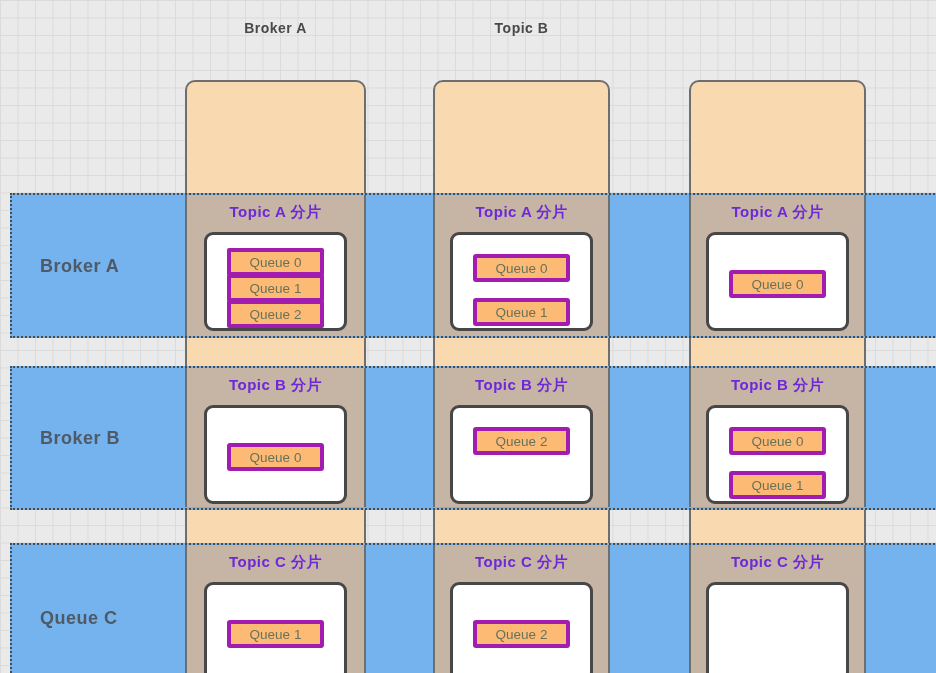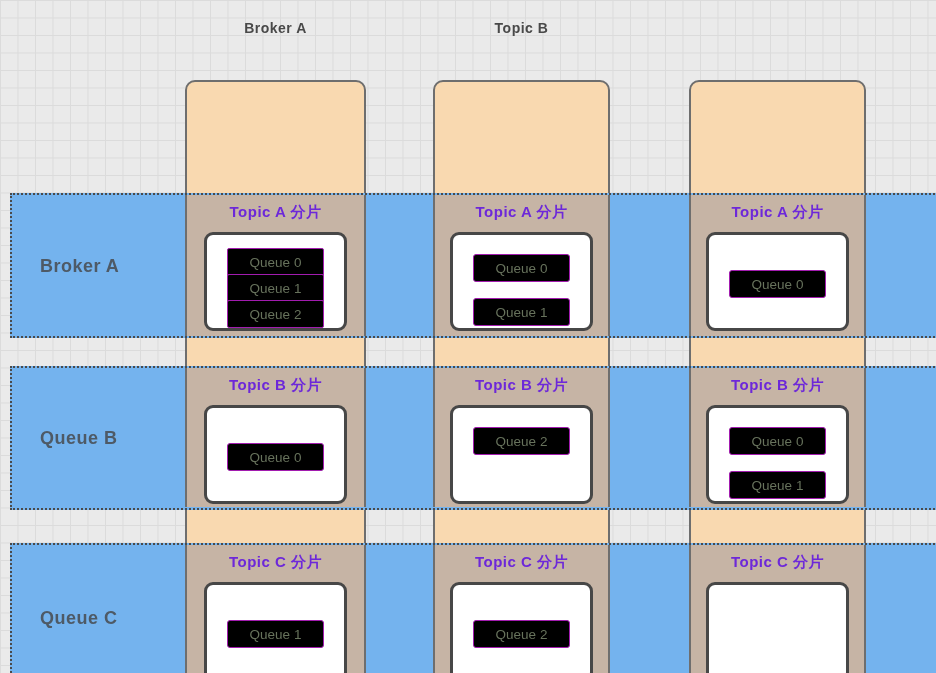--- a/index.html
+++ b/index.html
@@ -52,21 +52,21 @@
   .shard-label{
     height:35px;display:flex;align-items:center;justify-content:center;
     font-size:15px;font-weight:bold;color:#6d28d9;letter-spacing:.5px;
   }
   .shard-box{
     margin:2px auto 0 auto;width:143px;height:99px;box-sizing:border-box;
     background:#ffffff;border:3px solid #474747;border-radius:9px;
   }
   .queue{
     width:97px;height:28px;box-sizing:border-box;margin:0 auto;
-    background:#000000;border:1px solid #a21caf;border-radius:3px;
+    background:#fdba74;border:4px solid #a21caf;border-radius:3px;
     display:flex;align-items:center;justify-content:center;
     font-size:13.5px;color:#67725c;
   }
   .layout-stack{padding-top:13px;}
   .layout-stack .queue{border-radius:2px;}
   .layout-stack .queue + .queue{margin-top:-2px;}
   .layout-two{padding-top:19px;}
   .layout-two .queue + .queue{margin-top:16px;}
   .layout-single{padding-top:35px;}
 </style>
@@ -80,21 +80,21 @@
   <div class="broker-header col-b">Topic B</div>
 
   <div class="broker-col col-a"></div>
   <div class="broker-col col-b"></div>
   <div class="broker-col col-c"></div>
 
   <div class="topic-row row-a">
     <span class="topic-label">Broker A</span>
   </div>
   <div class="topic-row row-b">
-    <span class="topic-label">Queue B</span>
+    <span class="topic-label">Broker B</span>
   </div>
   <div class="topic-row row-c">
     <span class="topic-label">Queue C</span>
   </div>
 
   <div class="shard col-a row-ra">
     <div class="shard-label">Topic A 分片</div>
     <div class="shard-box layout-stack">
       <div class="queue">Queue 0</div>
       <div class="queue">Queue 1</div>

